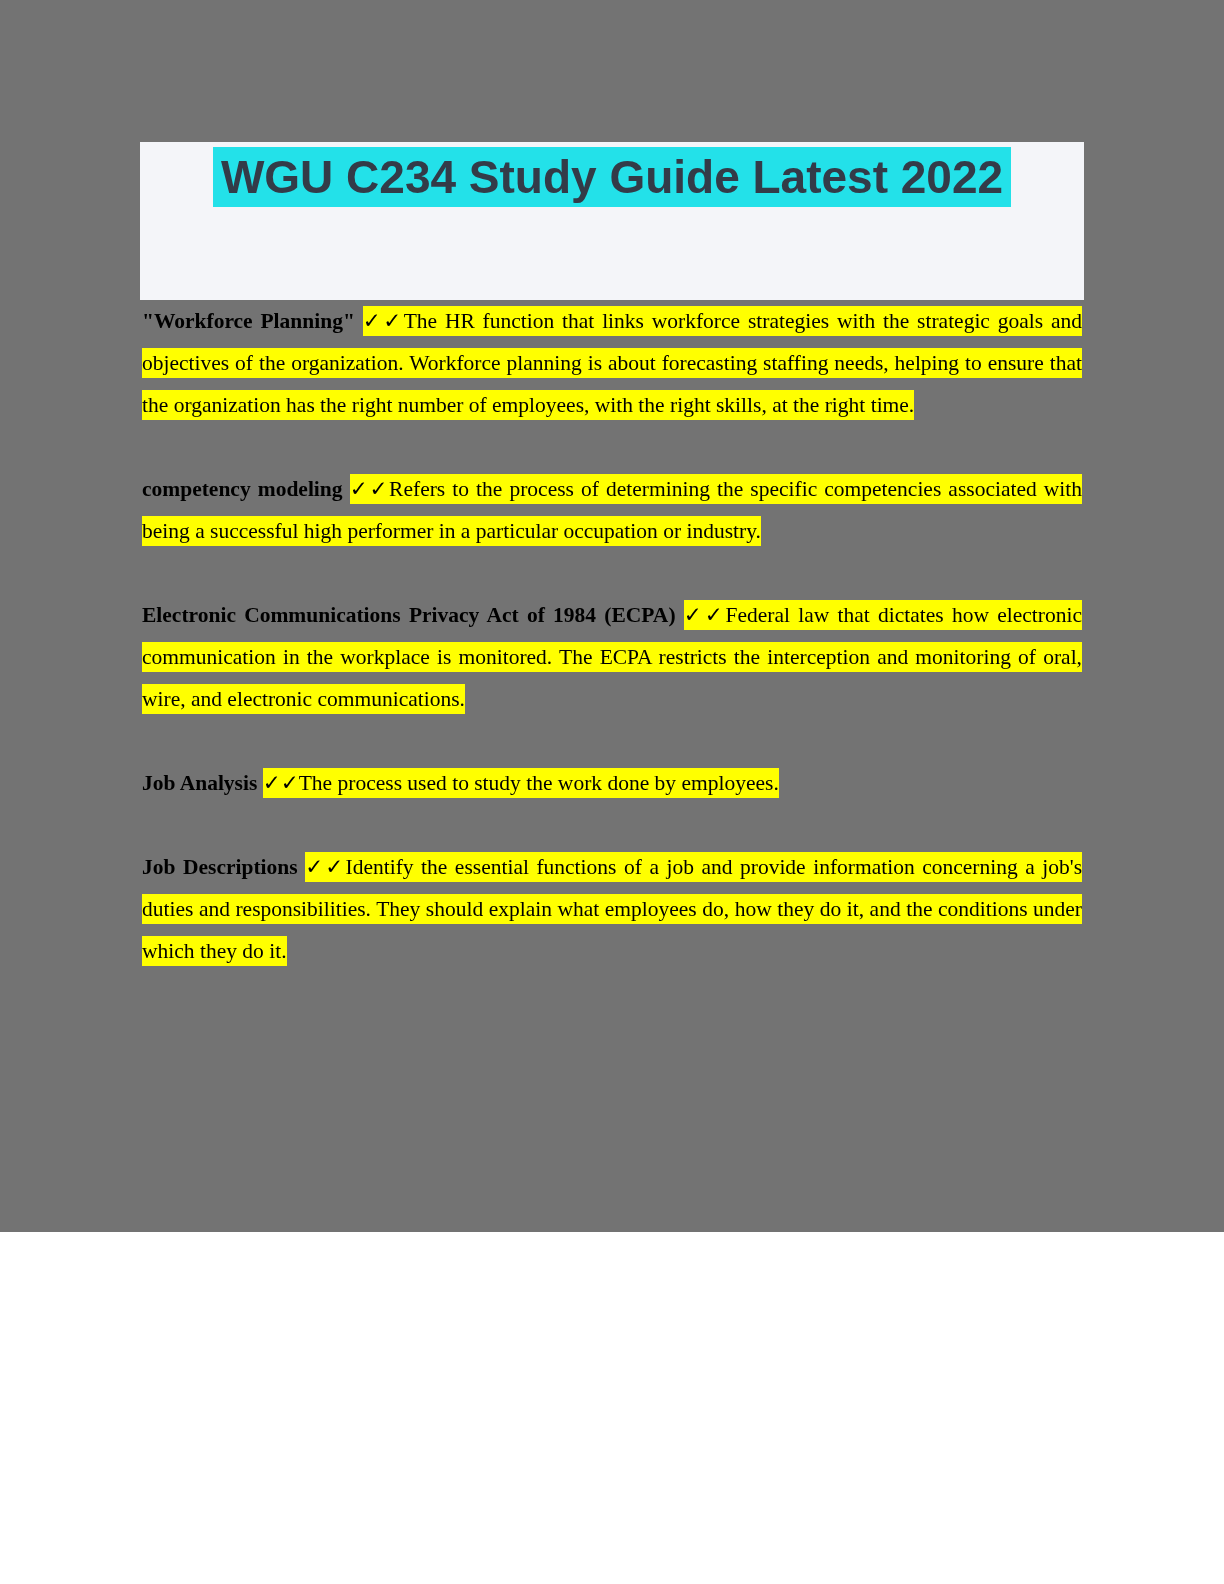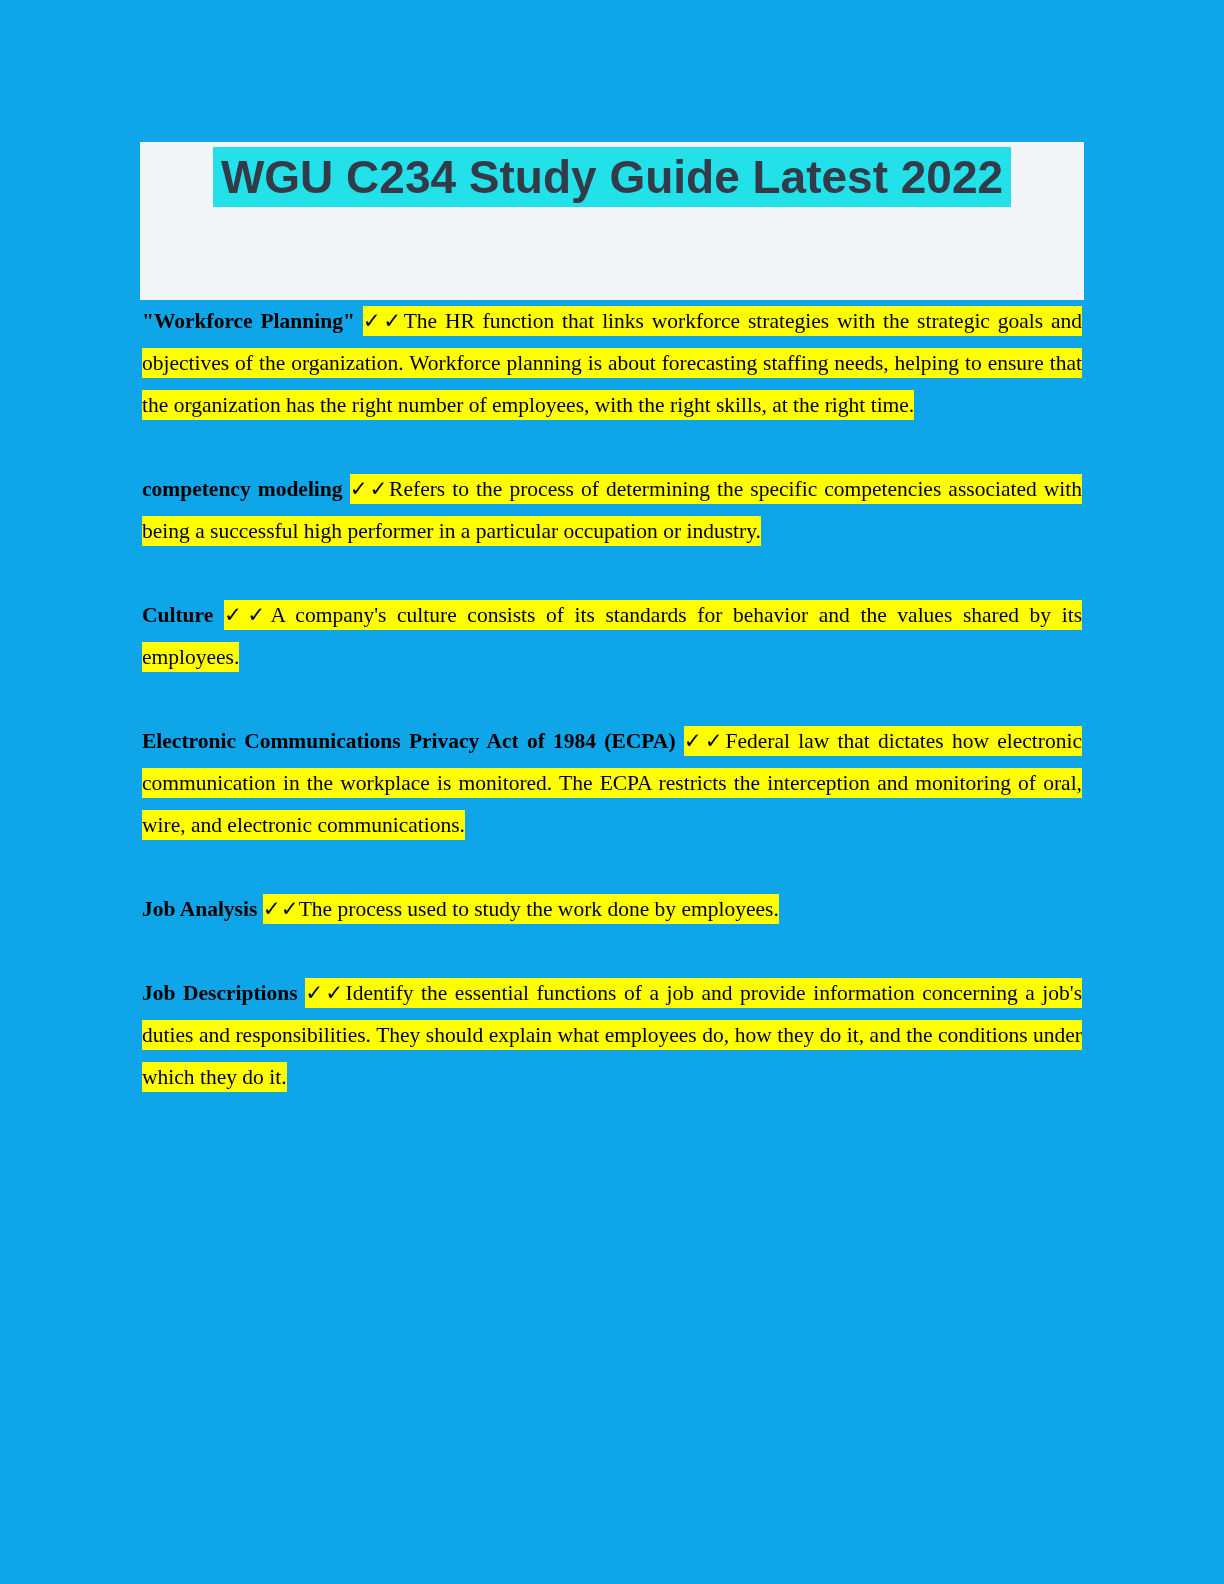--- a/index.html
+++ b/index.html
@@ -5,22 +5,22 @@
   :root{
     --cyan:#23E1E9;
     --yellow:#FFFF00;
     --title-color:#333B48;
     --band:#F4F5F9;
   }
   html,body{margin:0;padding:0;background:#ffffff;}
   .page{
     position:relative;
     width:1224px;
-    height:1584px;
-    background:#0ea5e9;
+    height:1232px;
+    background:#737373;
     overflow:hidden;
     font-family:"Liberation Serif", serif;
   }
   .header-band{
     position:absolute;
     left:140px;
     top:142px;
     width:944px;
     height:158px;
     background:var(--band);
@@ -73,21 +73,20 @@
       <span class="hl-cyan">WGU C234 Study Guide Latest 2022</span><br>
     </div>
   </div>
 
   <div class="body-text">
     <p class="entry"><span class="term">"Workforce Planning"</span> <span class="hl-yellow"><span class="checks">✓✓</span><span>The HR function that links workforce strategies with the strategic goals and objectives of the organization. Workforce planning is about forecasting staffing needs, helping to ensure that the organization has the right number of employees, with the right skills, at the right time.</span></span></p>
 
 
     <p class="entry"><span class="term">competency modeling</span> <span class="hl-yellow"><span class="checks">✓✓</span><span>Refers to the process of determining the specific competencies associated with being a successful high performer in a particular occupation or industry.</span></span></p>
 
-    <p class="entry"><span class="term">Culture</span> <span class="hl-yellow"><span class="checks">✓✓</span><span>A company's culture consists of its standards for behavior and the values shared by its employees.</span></span></p>
 
 
     <p class="entry"><span class="term">Electronic Communications Privacy Act of 1984 (ECPA)</span> <span class="hl-yellow"><span class="checks">✓✓</span><span>Federal law that dictates how electronic communication in the workplace is monitored. The ECPA restricts the interception and monitoring of oral, wire, and electronic communications.</span></span></p>
 
     <p class="entry"><span class="term">Job Analysis</span> <span class="hl-yellow"><span class="checks">✓✓</span><span>The process used to study the work done by employees.</span></span></p>
 
     <p class="entry"><span class="term">Job Descriptions</span> <span class="hl-yellow"><span class="checks">✓✓</span><span>Identify the essential functions of a job and provide information concerning a job's duties and responsibilities. They should explain what employees do, how they do it, and the conditions under which they do it.</span></span></p>
   </div>
 
 </div>

